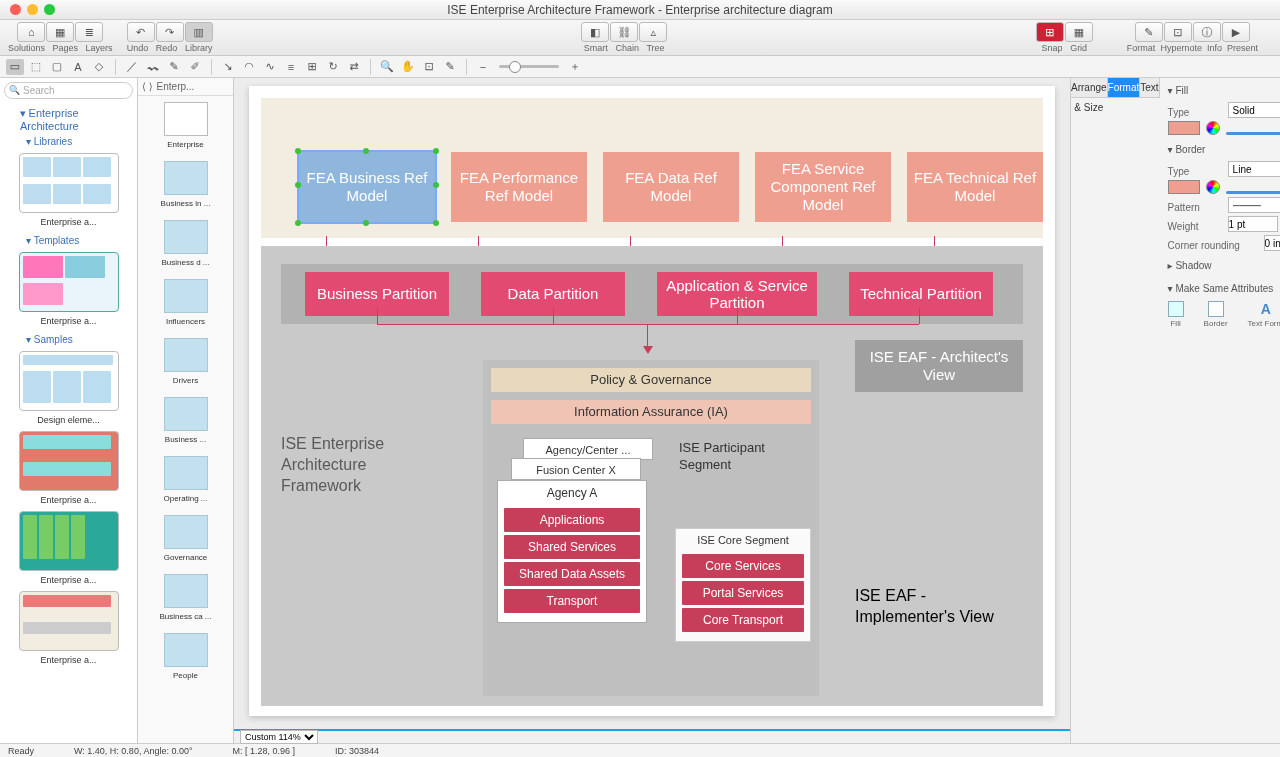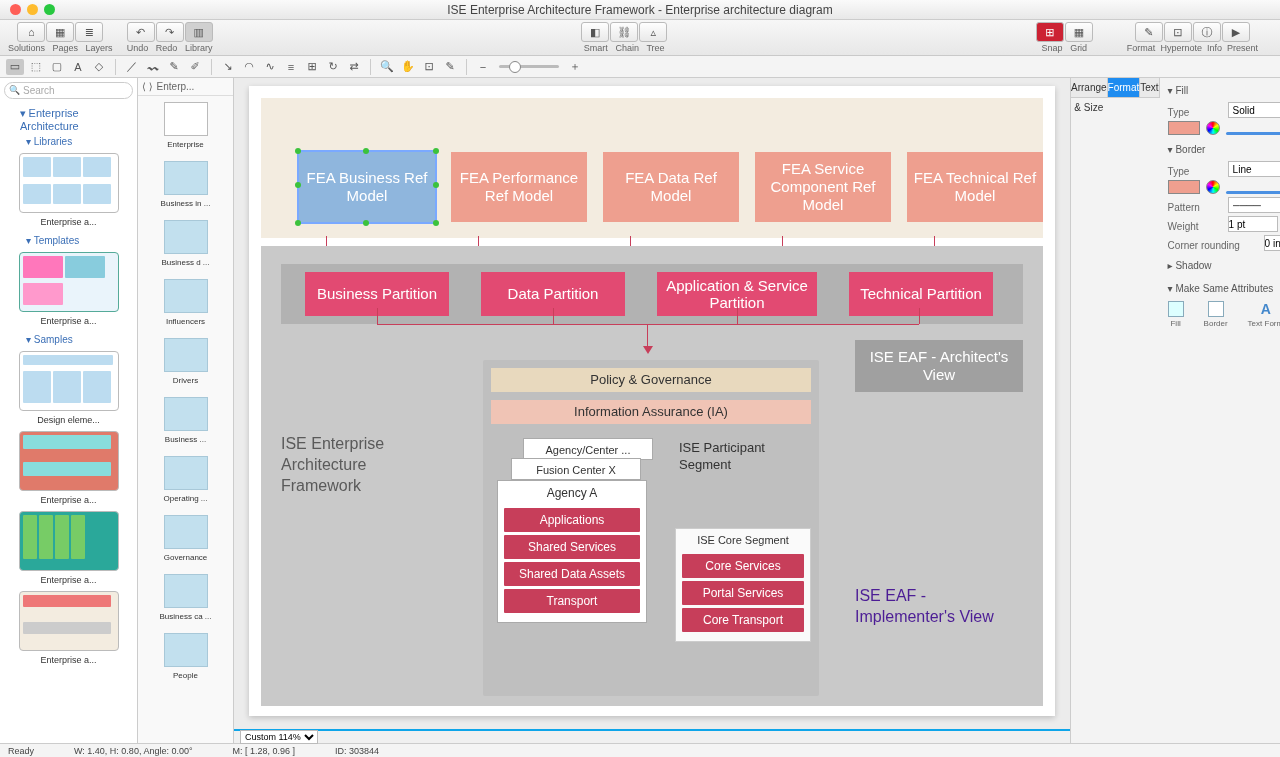--- a/index.html
+++ b/index.html
@@ -60,21 +60,21 @@
 .band-top { position: absolute; left: 12px; right: 12px; top: 12px; height: 140px; background: #f3ece0; }
 .band-top .title { position: absolute; left: 20px; top: 10px; font-size: 20px; color: #3a3a3a; }
 .fea-box { position: absolute; top: 54px; width: 136px; height: 70px; background: #ee9f8f; color: #fff; text-align: center; font-size: 15px; display: flex; align-items: center; justify-content: center; line-height: 1.2; padding: 4px; }
 .fea-box.sel { outline: 2px solid #7aa9ff; background: #8fb6dd; }
 .sel-handle { position: absolute; width: 6px; height: 6px; background: #3cc23c; border-radius: 50%; }
 
 .midgray { position: absolute; left: 12px; right: 12px; top: 160px; height: 460px; background: #c9c9c9; }
 .part-bar { position: absolute; left: 20px; right: 20px; top: 18px; height: 60px; background: #b2b2b2; }
 .part-box { position: absolute; top: 8px; height: 44px; background: #e24a72; color: #fff; text-align: center; font-size: 15px; display: flex; align-items: center; justify-content: center; line-height: 1.15; padding: 2px; }
 .arch-view { position: absolute; right: 20px; top: 94px; width: 168px; height: 52px; background: #a0a0a0; color: #fff; font-size: 15px; display: flex; align-items: center; justify-content: center; text-align: center; line-height: 1.2; }
-.impl-view { position: absolute; right: 20px; top: 340px; width: 168px; height: 90px; color: #4c1d95; font-size: 16px; line-height: 1.3; }
+.impl-view { position: absolute; right: 20px; top: 340px; width: 168px; height: 90px; color: #000000; font-size: 16px; line-height: 1.3; }
 .framework-lbl { position: absolute; left: 20px; top: 188px; width: 140px; color: #5a5a5a; font-size: 16px; line-height: 1.3; }
 
 .inner-panel { position: absolute; left: 222px; top: 114px; width: 336px; height: 336px; background: #bfbfbf; border-radius: 2px; }
 .policy { position: absolute; left: 8px; top: 8px; right: 8px; height: 24px; background: #e8d9be; text-align: center; font-size: 13px; line-height: 24px; color: #333; }
 .info-assure { position: absolute; left: 8px; top: 40px; right: 8px; height: 24px; background: #f0c4b5; text-align: center; font-size: 13px; line-height: 24px; color: #333; }
 .stack-card { position: absolute; background: #fff; border: 1px solid #aaa; }
 .app-col { position: absolute; left: 14px; top: 120px; width: 150px; background: #fff; border: 1px solid #aaa; padding-bottom: 6px; }
 .app-col .head { text-align: center; font-size: 12px; padding: 5px 0; color: #333; }
 .app-btn { margin: 3px 6px; height: 24px; background: #c73e5a; color: #fff; text-align: center; font-size: 12px; line-height: 24px; border-radius: 1px; }
 .core-col { position: absolute; left: 192px; top: 168px; width: 136px; background: #fafafa; border: 1px solid #ccc; padding-bottom: 6px; }

